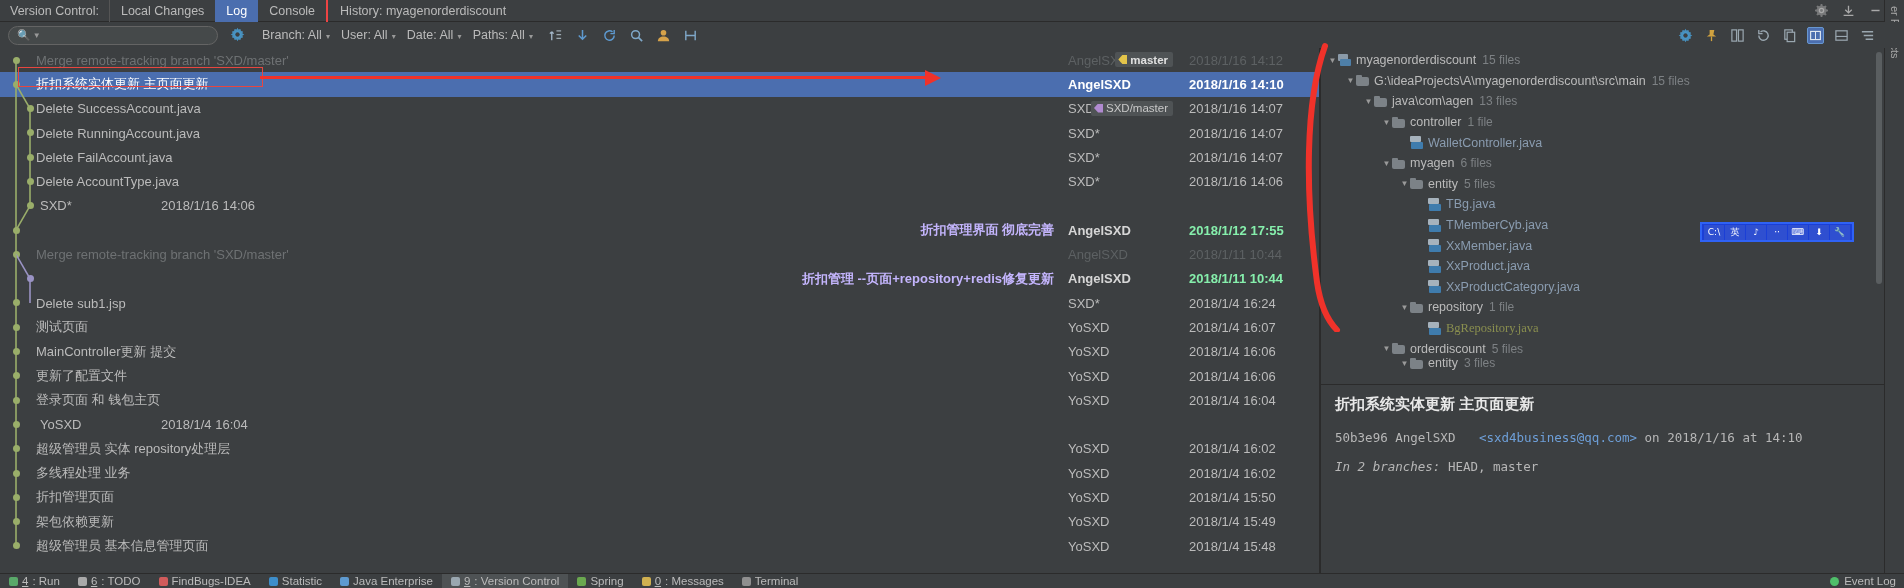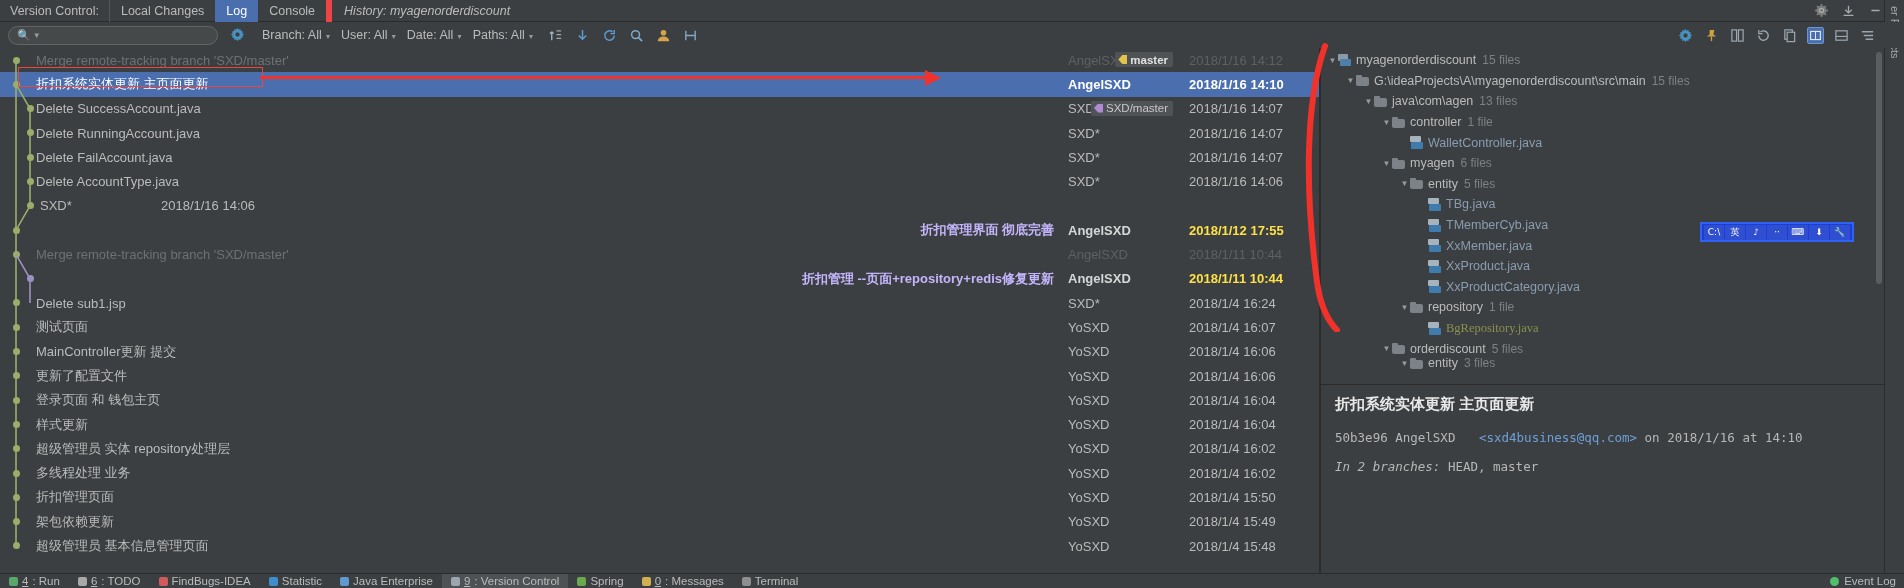--- a/index.html
+++ b/index.html
@@ -20,21 +20,21 @@
   }
   .tabbar .vclabel {
     display: flex; align-items: center; padding: 0 10px 0 10px;
     color: #bbbbbb; border-right: 1px solid #555; height: 22px;
   }
   .tabbar .tab {
     display: flex; align-items: center; padding: 0 11px;
     color: #bbbbbb; height: 22px; white-space: nowrap;
   }
   .tabbar .tab.selected { background: #4b6eaf; color: #ffffff; }
-  .tabbar .tab.history { border-left: 6px solid #ef4444; padding-left: 12px; font-style: italic; }
+  .tabbar .tab.history { border-left: 2px solid #ef4444; padding-left: 12px; }
   .tabbar .spacer { flex: 1; }
   .tabbar .righticons {
     display: flex; align-items: center; gap: 10px; padding-right: 20px; color: #a0a0a0;
   }
 
   
   .rightstrip {
     position: absolute; right: 0; top: 0; width: 20px; height: 573px;
     background: #3c3f41; border-left: 1px solid #2b2b2b;
   }
@@ -80,21 +80,21 @@
   .crow .subj { flex: 1; color: #bbbbbb; overflow: hidden; text-overflow: ellipsis; padding-right: 10px; }
   .crow .subj.dim { color: #6e7173; }
   .crow .subj.bold { font-weight: bold; color: #c4b5fd; text-align: right; }
   .crow.selected .subj { color: #ffffff; }
   .crow .author { width: 125px; text-align: left; color: #bbbbbb; flex: none; padding-left: 4px; }
   .crow .author.dim { color: #5d6163; }
   .crow .author.bold { font-weight: bold; color: #d6d6d6; }
   .crow.selected .author { color: #ffffff; font-weight: bold; }
   .crow .date { width: 130px; color: #bbbbbb; flex: none; }
   .crow .date.dim { color: #5d6163; }
-  .crow .date.bold { font-weight: bold; color: #fde047; }
+  .crow .date.bold { font-weight: bold; color: #86efac; }
   .crow.selected .date { color: #ffffff; font-weight: bold; }
 
   .reftag {
     position: absolute; right: 146px; top: 4px; height: 15px;
     background: #4f5355; border-radius: 2px;
     display: inline-flex; align-items: center; gap: 3px; padding: 0 5px 0 3px;
     font-size: 11.5px; color: #c8c8c8;
   }
   .reftag.bold { font-weight: bold; color: #e0e0e0; }
 
@@ -454,21 +454,20 @@
               <span class="gdot" style="background: rgb(154, 174, 106); left: 12.5px; top: 8.5px;"></span>
             </div>
             <div class="subj">登录页面 和 钱包主页</div>
             <div class="author">YoSXD</div>
             <div class="date">2018/1/4 16:04</div>
           </div>
           <div class="crow">
             <div class="graph">
               <span class="gdot" style="background: rgb(154, 174, 106); left: 12.5px; top: 8.5px;"></span>
             </div>
-            <div class="subj">样式更新</div>
             <div class="author">YoSXD</div>
             <div class="date">2018/1/4 16:04</div>
           </div>
           <div class="crow">
             <div class="graph">
               <span class="gdot" style="background: rgb(154, 174, 106); left: 12.5px; top: 8.5px;"></span>
             </div>
             <div class="subj">超级管理员 实体 repository处理层</div>
             <div class="author">YoSXD</div>
             <div class="date">2018/1/4 16:02</div>

